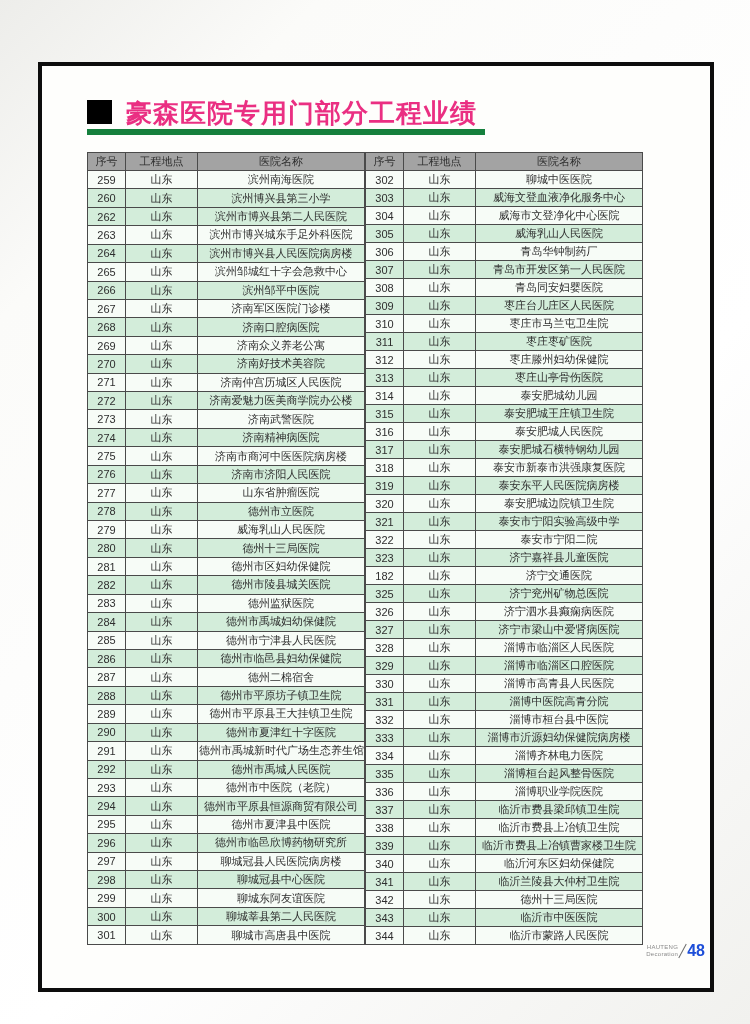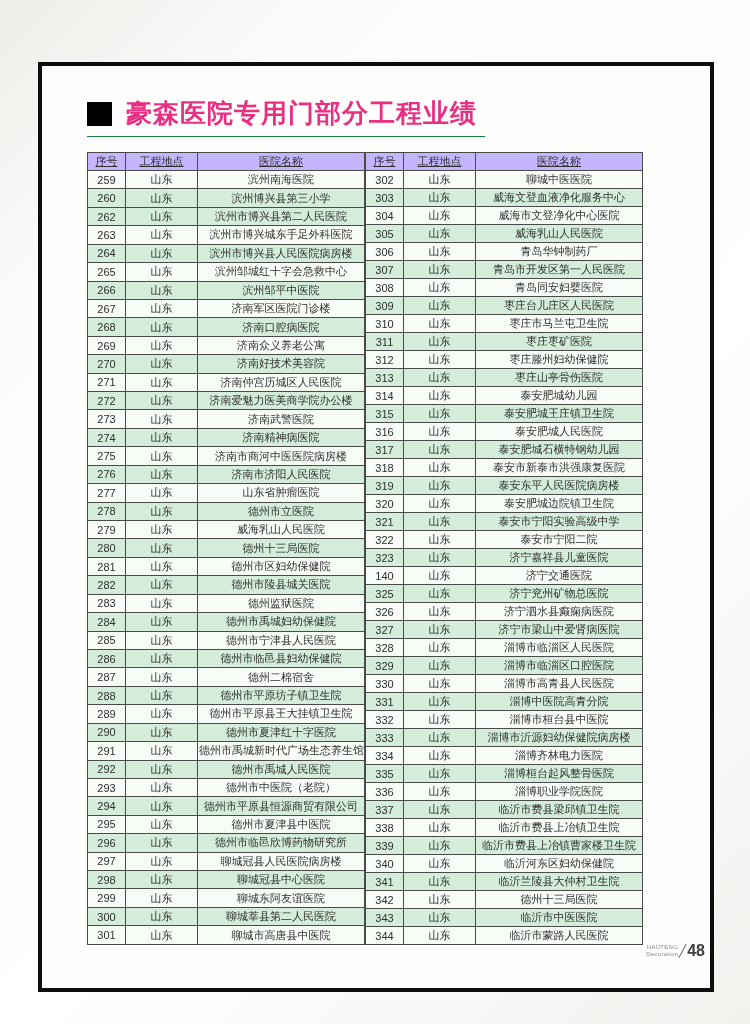--- a/index.html
+++ b/index.html
@@ -12,58 +12,58 @@
   .photo-bg{
     position:absolute;inset:0;
     background:linear-gradient(135deg,#ededea 0%,#fbfbf9 18%,#ffffff 60%,#f1f1ee 100%);
   }
   .page-frame{
     position:absolute;left:38px;top:62px;width:668px;height:922px;
     border:4px solid #0d0d0d;background:#fefefc;
   }
   .title-row{
     position:absolute;left:87px;top:100px;width:398px;
-    display:flex;align-items:flex-end;gap:14px;
-    border-bottom:1px solid #15803d;padding-bottom:10px;
+    display:flex;align-items:flex-start;gap:14px;
+    border-bottom:6px solid #15803d;padding-bottom:3px;
   }
   .title-square{width:25px;height:24px;background:#000;flex:0 0 auto;}
   .title-text{
     font-size:26px;font-weight:bold;color:#ea2f82;
     letter-spacing:1px;line-height:1;white-space:nowrap;
   }
   .tables-wrap{
     position:absolute;left:87px;top:152px;display:flex;
   }
   table.proj{
     border-collapse:collapse;table-layout:fixed;width:277px;
     font-size:11px;color:#2e2e2e;
   }
   table.proj th,table.proj td{
     border:1px solid #4a4a4a;height:17px;padding:0 1px;
     text-align:center;vertical-align:middle;overflow:hidden;
     white-space:nowrap;font-weight:normal;
   }
-  table.proj th{background:#c4b5fd;text-decoration:underline;}
+  table.proj th{background:#a3a3a3;}
   table.proj col.c-serial{width:38px;}
   table.proj col.c-loc{width:72px;}
   table.proj col.c-name{width:167px;}
   tr.row-light td{background:#f7fcf7;}
   tr.row-green td{background:#d3edda;}
   .footer{
     position:absolute;left:600px;top:938px;width:105px;height:26px;
     display:flex;align-items:center;justify-content:flex-end;gap:3px;
   }
   .footer .brand{
     text-align:right;font-size:6px;line-height:7px;color:#8a8a8a;
     letter-spacing:.3px;
   }
   .footer .slash{
     width:1px;height:16px;background:#6d6d6d;transform:rotate(28deg);margin:0 1px;
   }
-  .footer .pagenum{font-size:16px;font-weight:bold;color:#404040;}
+  .footer .pagenum{font-size:16px;font-weight:bold;color:#1d4ed8;}
 </style>
 </head>
 <body>
 
 <div class="photo-bg"></div>
 <div class="page-frame"></div>
 
 <div class="title-row">
   <div class="title-square"></div>
   <div class="title-text">豪森医院专用门部分工程业绩</div>
@@ -414,21 +414,21 @@
           <td>322</td>
           <td>山东</td>
           <td>泰安市宁阳二院</td>
         </tr>
         <tr class="row-green">
           <td>323</td>
           <td>山东</td>
           <td>济宁嘉祥县儿童医院</td>
         </tr>
         <tr class="row-light">
-          <td>140</td>
+          <td>182</td>
           <td>山东</td>
           <td>济宁交通医院</td>
         </tr>
         <tr class="row-green">
           <td>325</td>
           <td>山东</td>
           <td>济宁兖州矿物总医院</td>
         </tr>
         <tr class="row-light">
           <td>326</td>

